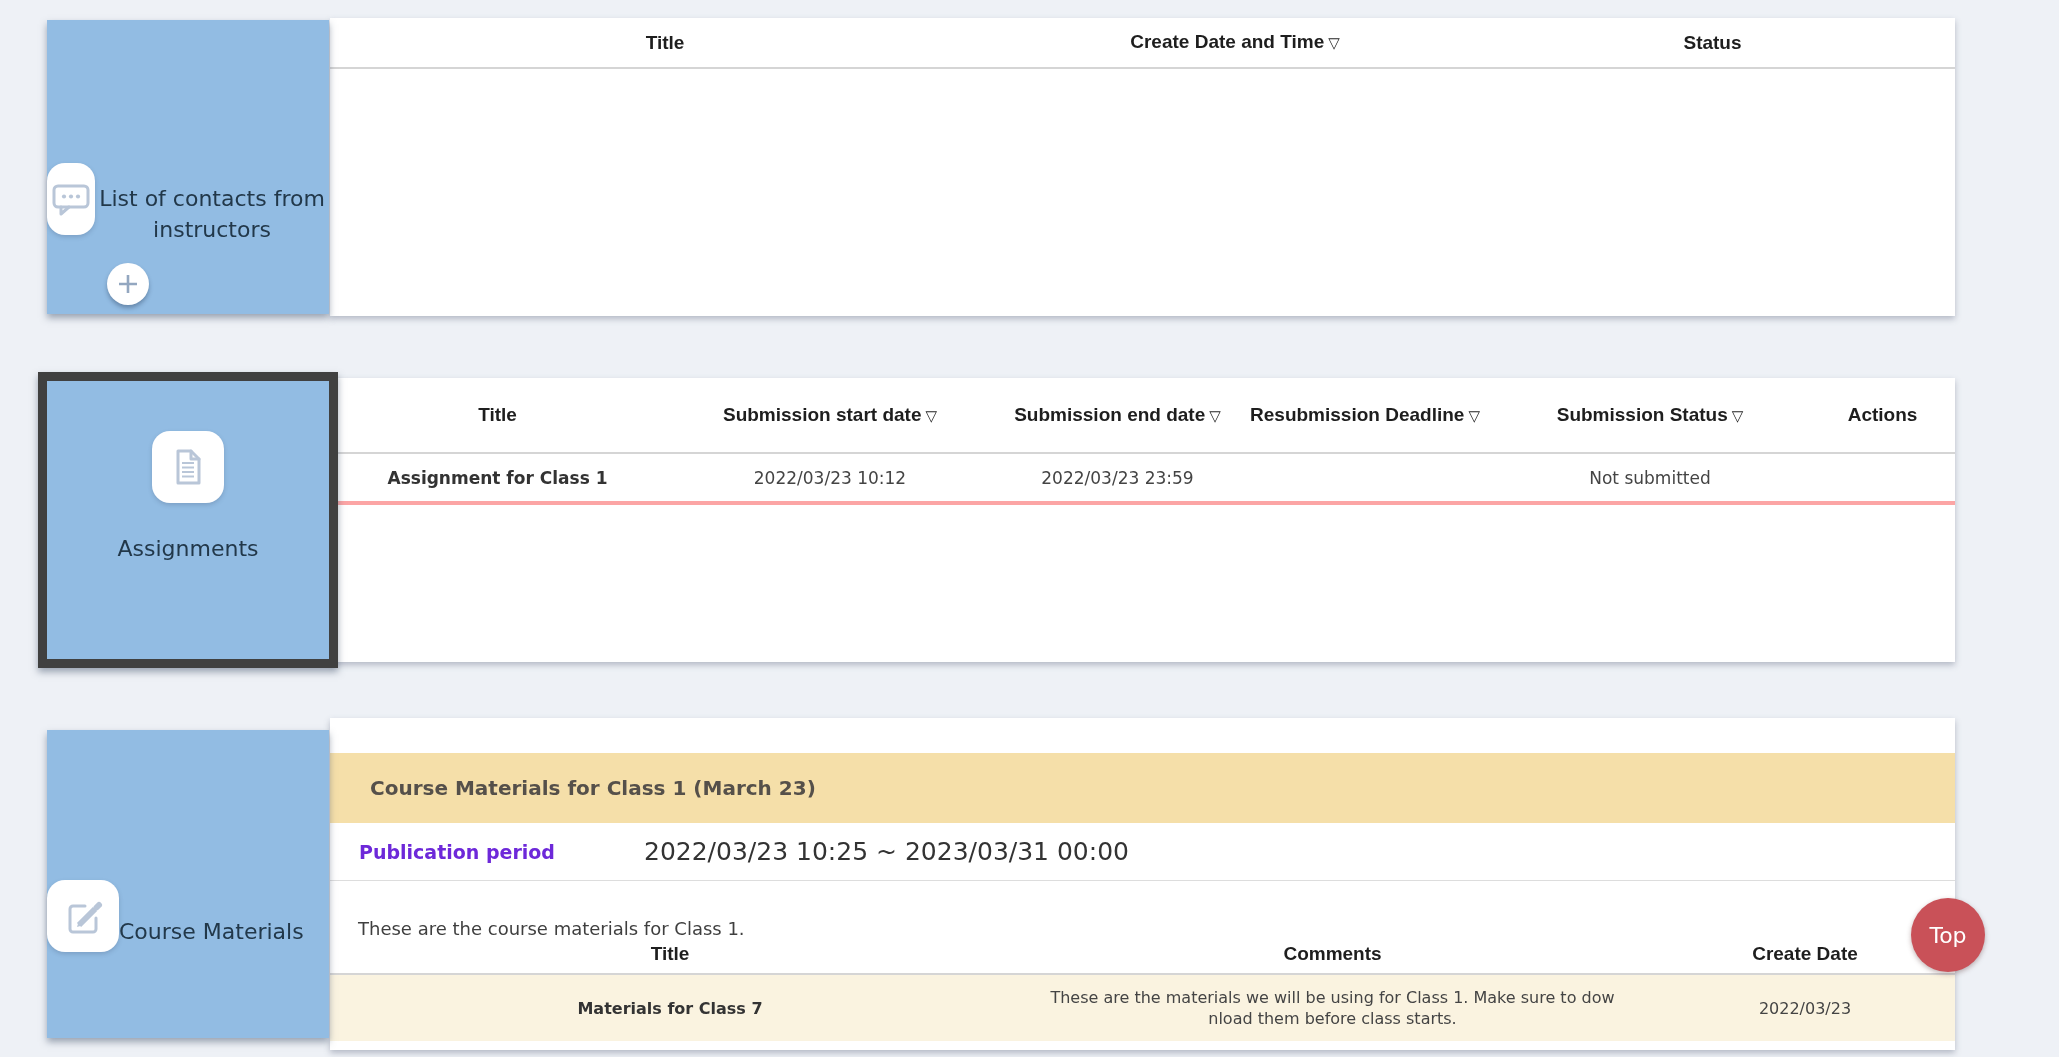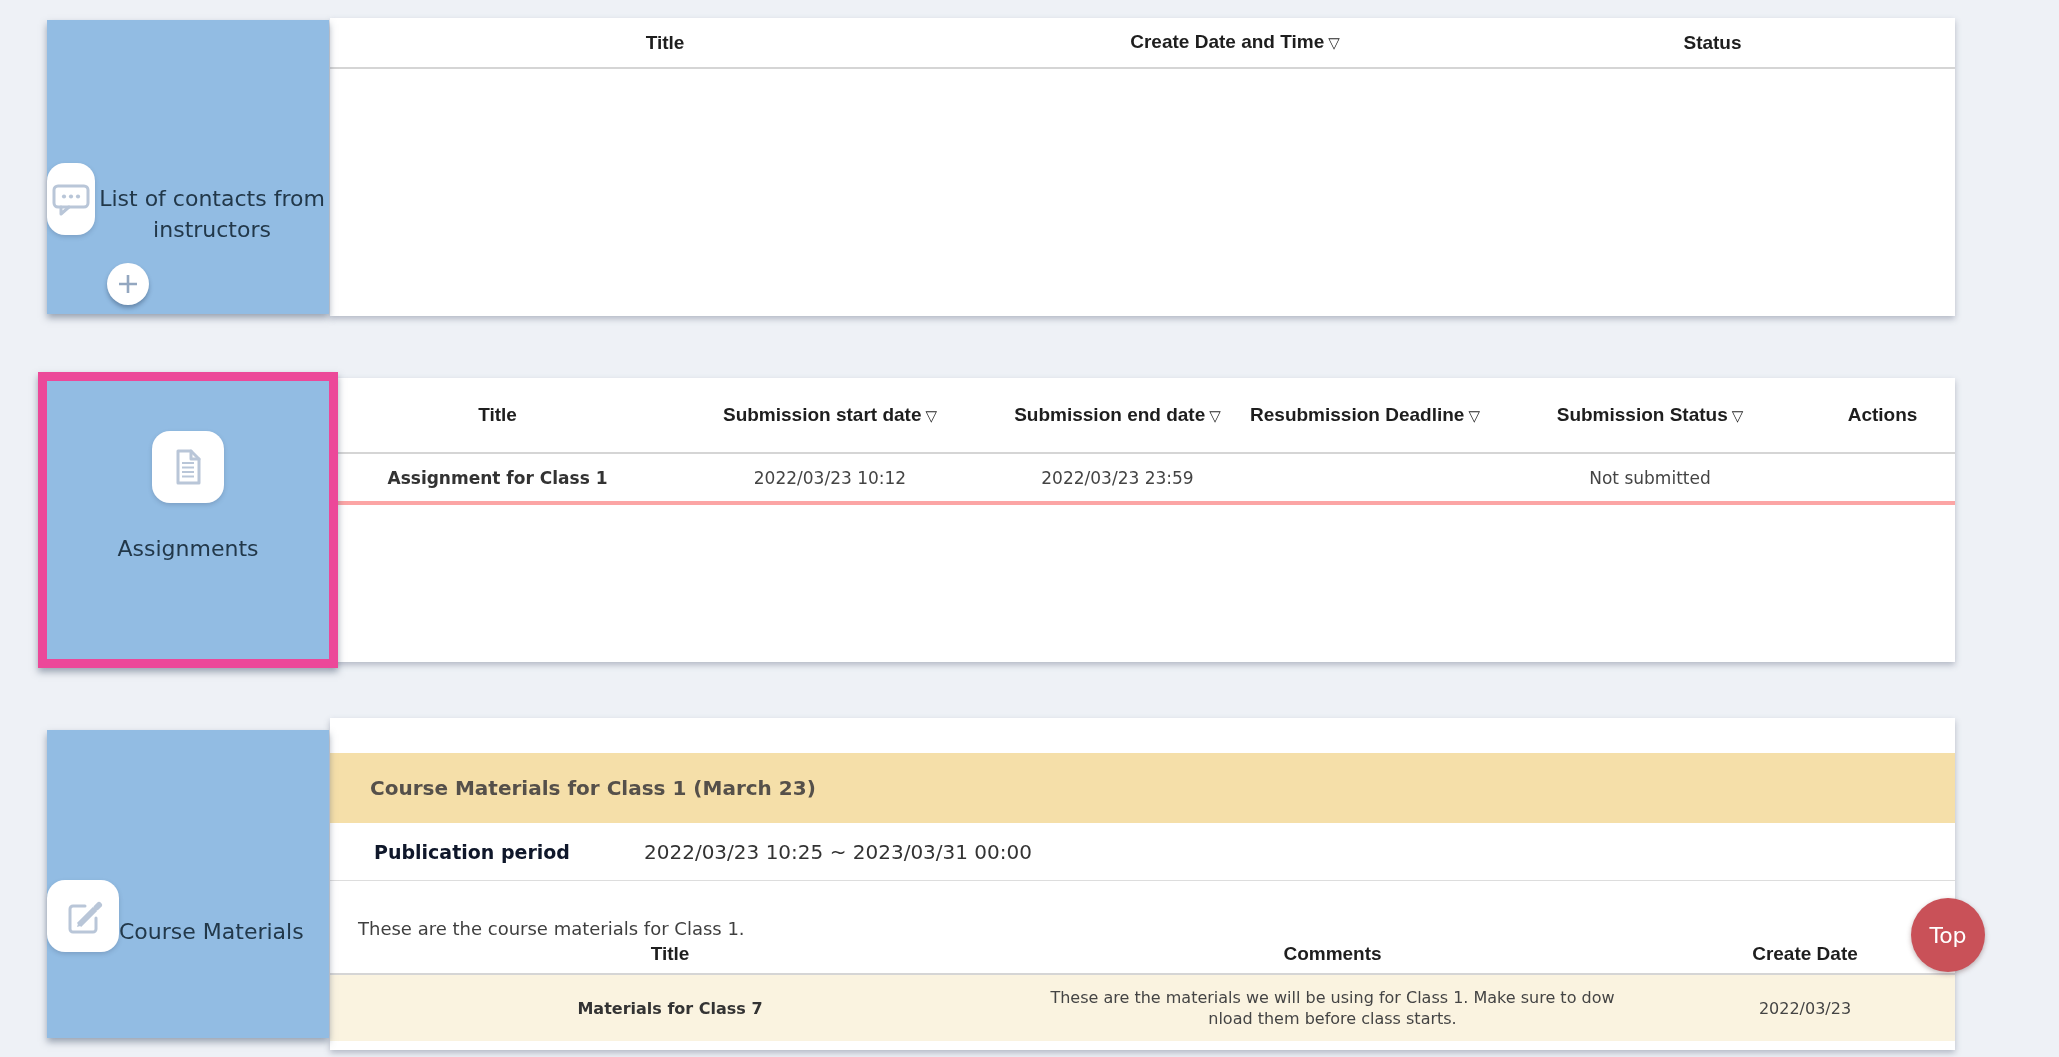--- a/index.html
+++ b/index.html
@@ -26,21 +26,21 @@
     position:absolute; left:47px; width:282px; background:#92bce3;
     box-shadow:0 4px 7px rgba(70,85,110,.5);
     display:flex; align-items:center;
     cursor:pointer;
   }
   #card-contacts  { top:20px;  height:294px; padding-top:64px; }
   #card-materials { top:730px; height:308px; padding-top:64px; }
 
   .sel-wrap {
     position:absolute; left:38px; top:372px;
-    border:9px solid #ec4899;
+    border:9px solid #404040;
     box-shadow:0 4px 7px rgba(70,85,110,.5);
   }
   #card-assignments {
     position:relative; left:0; top:0; width:282px; height:278px;
     background:#92bce3; box-shadow:none;
     display:flex; flex-direction:column; align-items:center; padding-top:50px;
   }
 
   .icon-box {
     width:72px; height:72px; background:#fff; border-radius:18px;
@@ -91,24 +91,24 @@
   .band-title {
     font-family:"DejaVu Sans", sans-serif;
     font-size:20px; font-weight:bold; color:#55504a;
   }
   .pub-row {
     position:absolute; left:0; top:105px; width:100%; height:58px;
     border-bottom:1px solid #ddd; display:flex; align-items:center;
   }
   .pub-label {
     font-family:"DejaVu Sans", sans-serif;
-    width:314px; padding-left:44px;
-    font-size:19px; font-weight:bold; color:#0f172a;
-  }
-  .pub-value { font-family:"DejaVu Sans", sans-serif; font-size:20px; color:#333; }
+    width:314px; padding-left:29px;
+    font-size:19px; font-weight:bold; color:#6d28d9;
+  }
+  .pub-value { font-family:"DejaVu Sans", sans-serif; font-size:25px; color:#333; }
   .desc {
     position:absolute; left:28px; top:200px;
     font-family:"DejaVu Sans", sans-serif;
     font-size:18px; color:#3f3f3f;
   }
   .mat-table { position:absolute; left:0; top:216px; }
   .mat-table thead tr { height:40px; }
   .mat-table tbody tr { height:67px; background:#faf3e0; cursor:pointer; }
   .mat-table td { font-size:16px; line-height:21px; }
   .comments-cell { padding:0 20px; }

